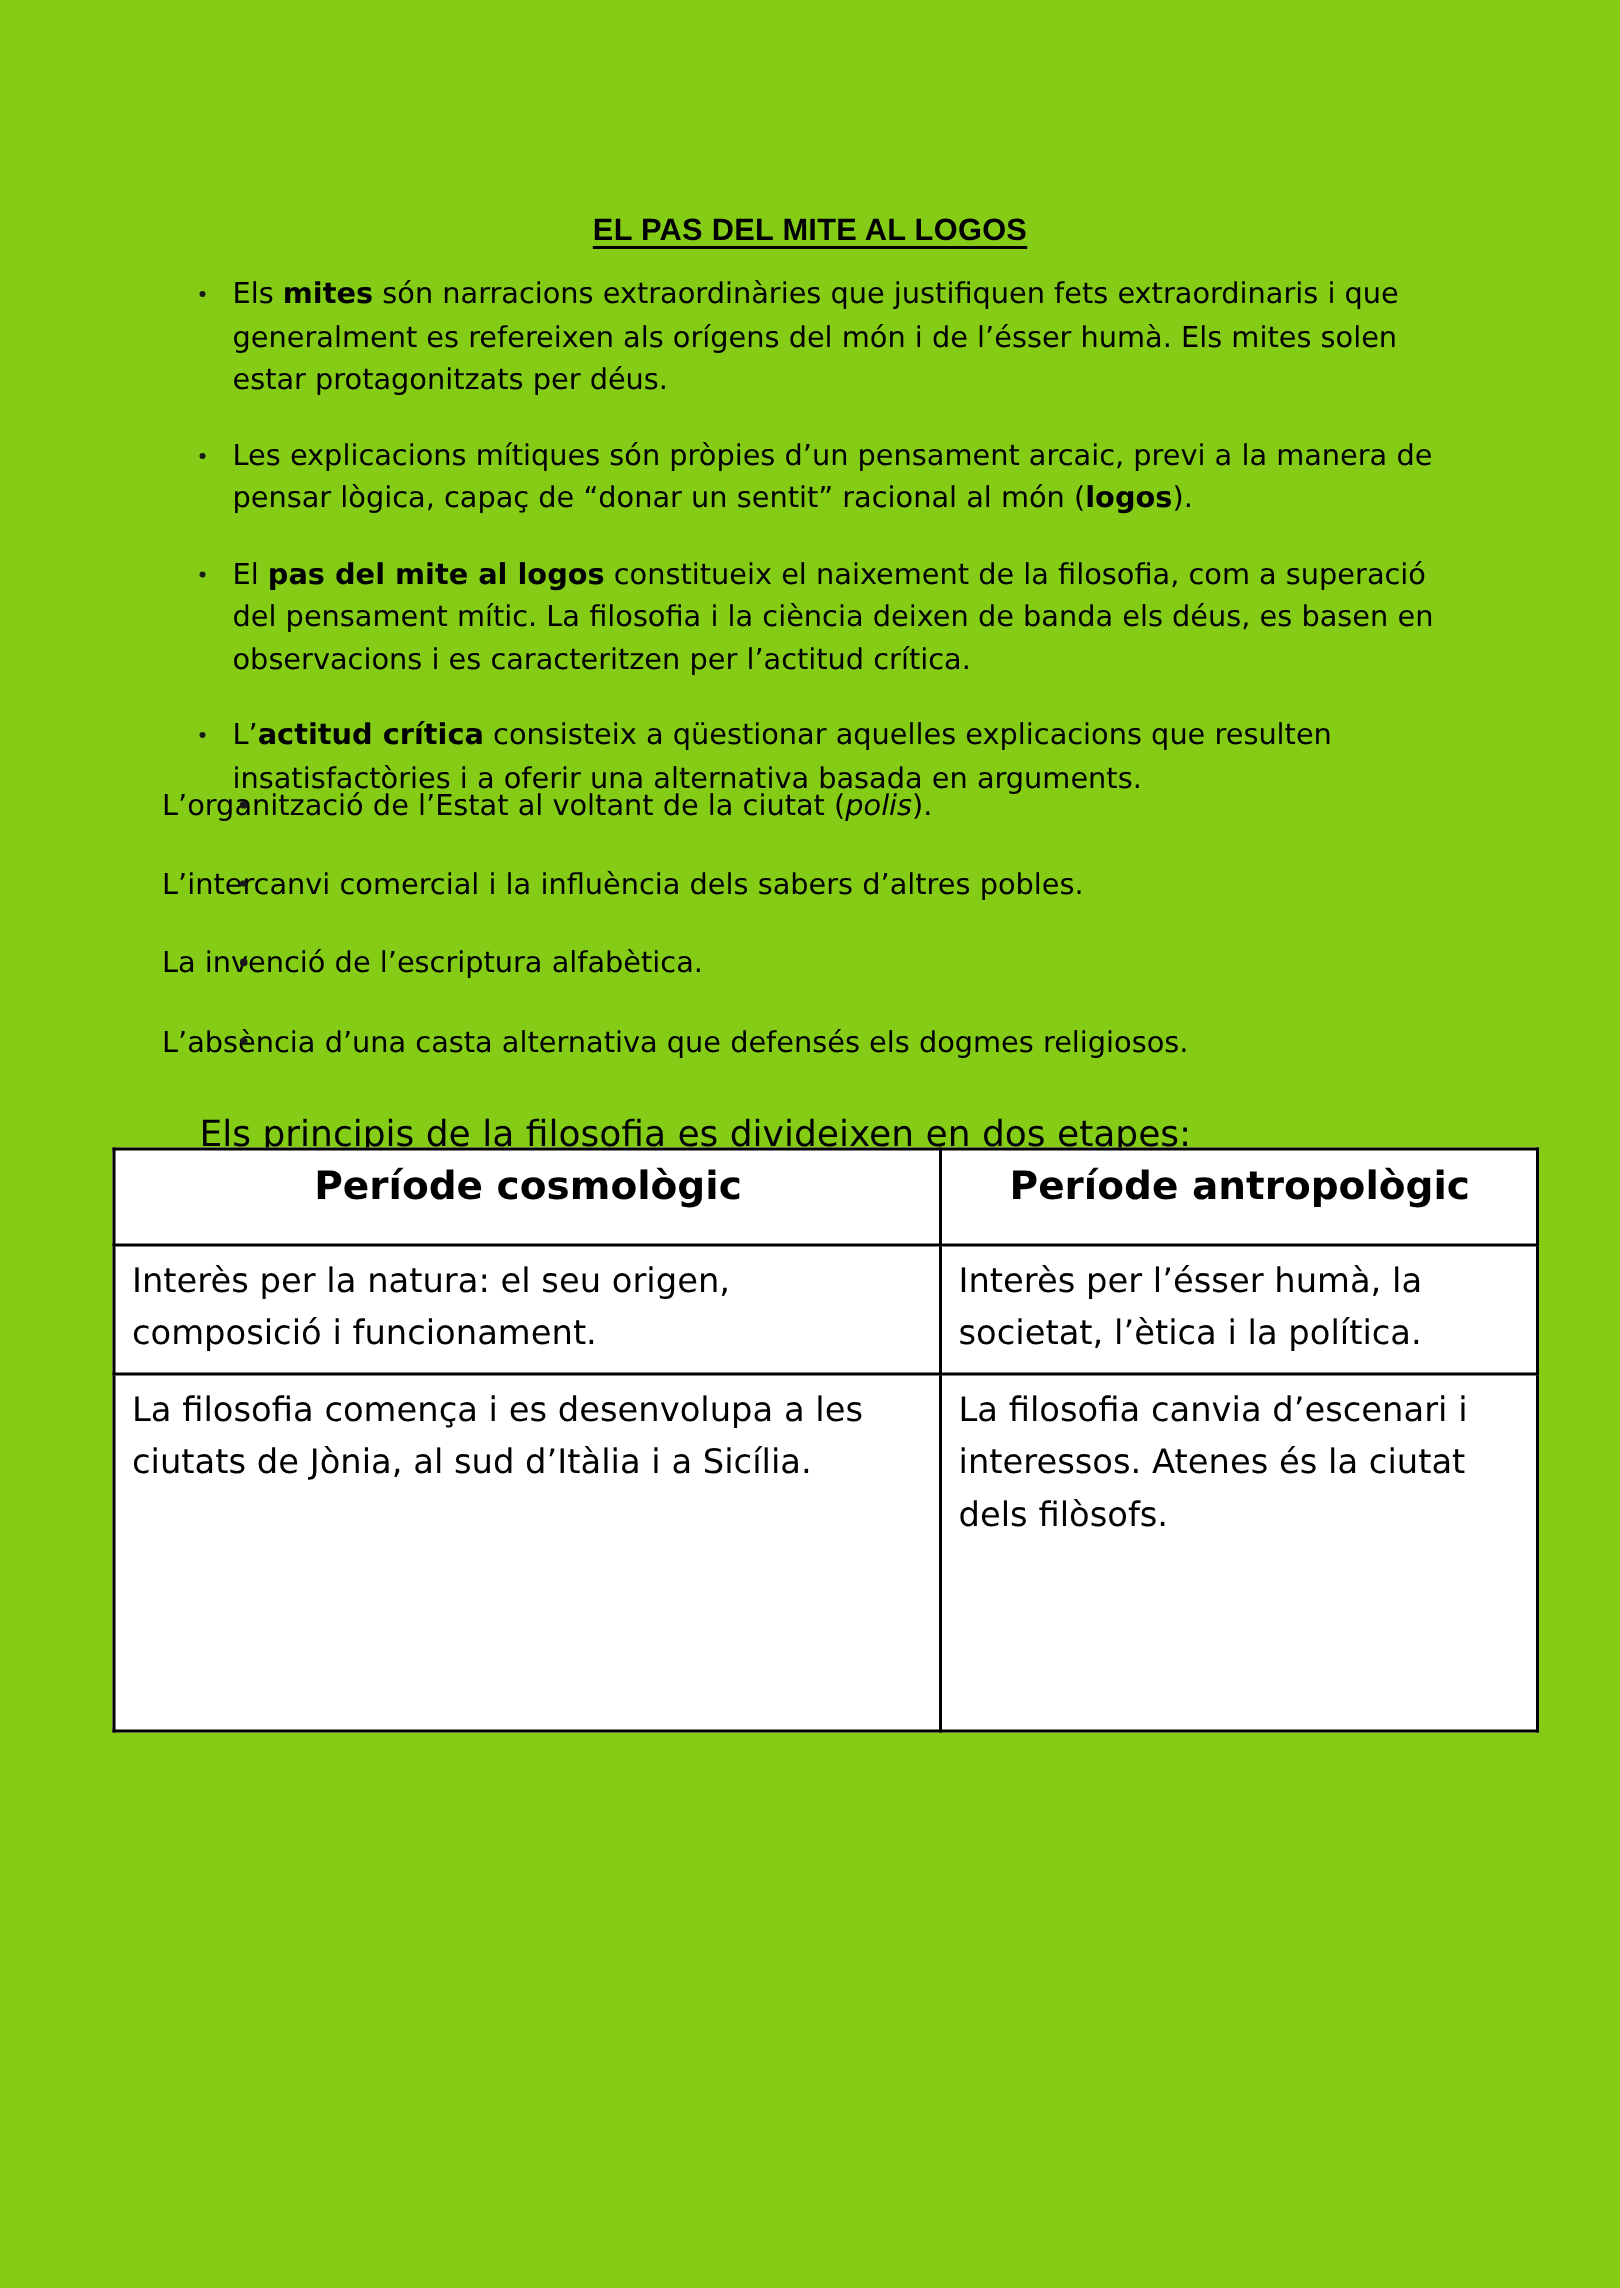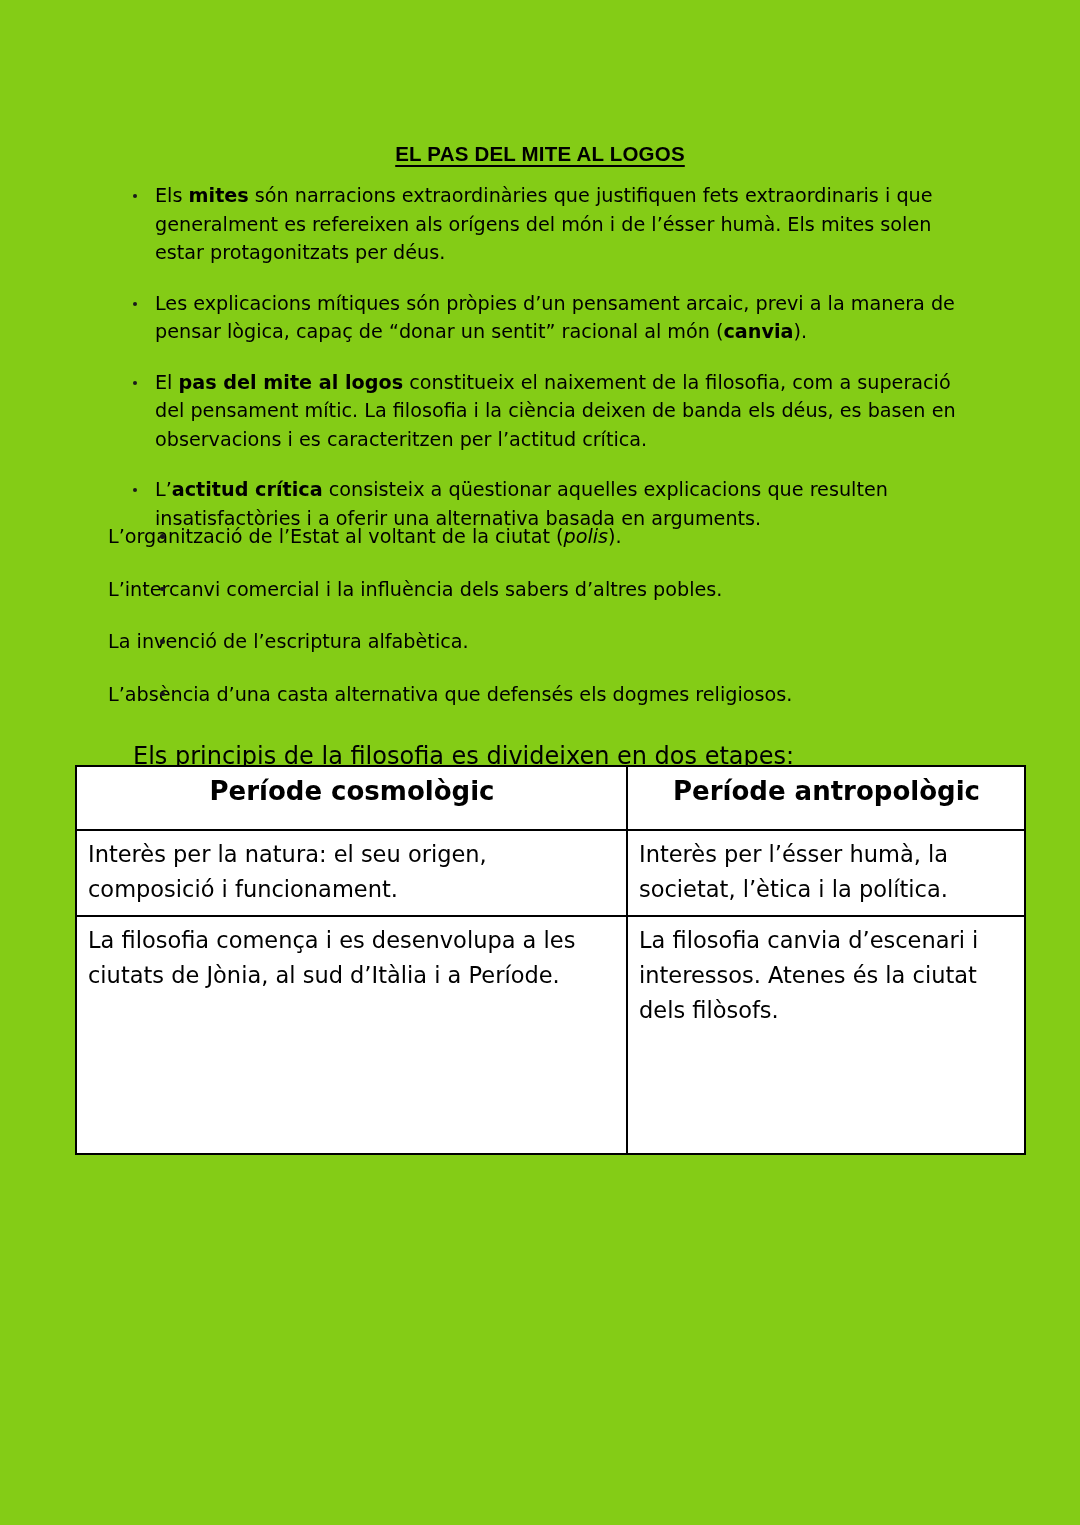--- a/index.html
+++ b/index.html
@@ -149,21 +149,21 @@
 
   <div class="bullets">
 
     <div class="bullet-item">
       <span class="bullet-dot"></span>
       <span>Els <b>mites</b> són narracions extraordinàries que justifiquen fets extraordinaris i que generalment es refereixen als orígens del món i de l’ésser humà. Els mites solen estar protagonitzats per déus.</span>
     </div>
 
     <div class="bullet-item">
       <span class="bullet-dot"></span>
-      <span>Les explicacions mítiques són pròpies d’un pensament arcaic, previ a la manera de pensar lògica, capaç de “donar un sentit” racional al món (<b>canvia</b>).</span>
+      <span>Les explicacions mítiques són pròpies d’un pensament arcaic, previ a la manera de pensar lògica, capaç de “donar un sentit” racional al món (<b>logos</b>).</span>
     </div>
 
     <div class="bullet-item">
       <span class="bullet-dot"></span>
       <span>El <b>pas del mite al logos</b> constitueix el naixement de la filosofia, com a superació del pensament mític. La filosofia i la ciència deixen de banda els déus, es basen en observacions i es caracteritzen per l’actitud crítica.</span>
     </div>
 
     <div class="bullet-item">
       <span class="bullet-dot"></span>
       <span>L’<b>actitud crítica</b> consisteix a qüestionar aquelles explicacions que resulten insatisfactòries i a oferir una alternativa basada en arguments.</span>
@@ -203,19 +203,19 @@
         <th class="col-left">Període cosmològic</th>
         <th class="col-right">Període antropològic</th>
       </tr>
     </thead>
     <tbody>
       <tr>
         <td class="col-left">Interès per la natura: el seu origen, composició i funcionament.</td>
         <td class="col-right">Interès per l’ésser humà, la societat, l’ètica i la política.</td>
       </tr>
       <tr class="row-tall">
-        <td class="col-left">La filosofia comença i es desenvolupa a les ciutats de Jònia, al sud d’Itàlia i a Període.</td>
+        <td class="col-left">La filosofia comença i es desenvolupa a les ciutats de Jònia, al sud d’Itàlia i a Sicília.</td>
         <td class="col-right">La filosofia canvia d’escenari i interessos. Atenes és la ciutat dels filòsofs.</td>
       </tr>
     </tbody>
   </table>
 
 </div>
 
 </body></html>

